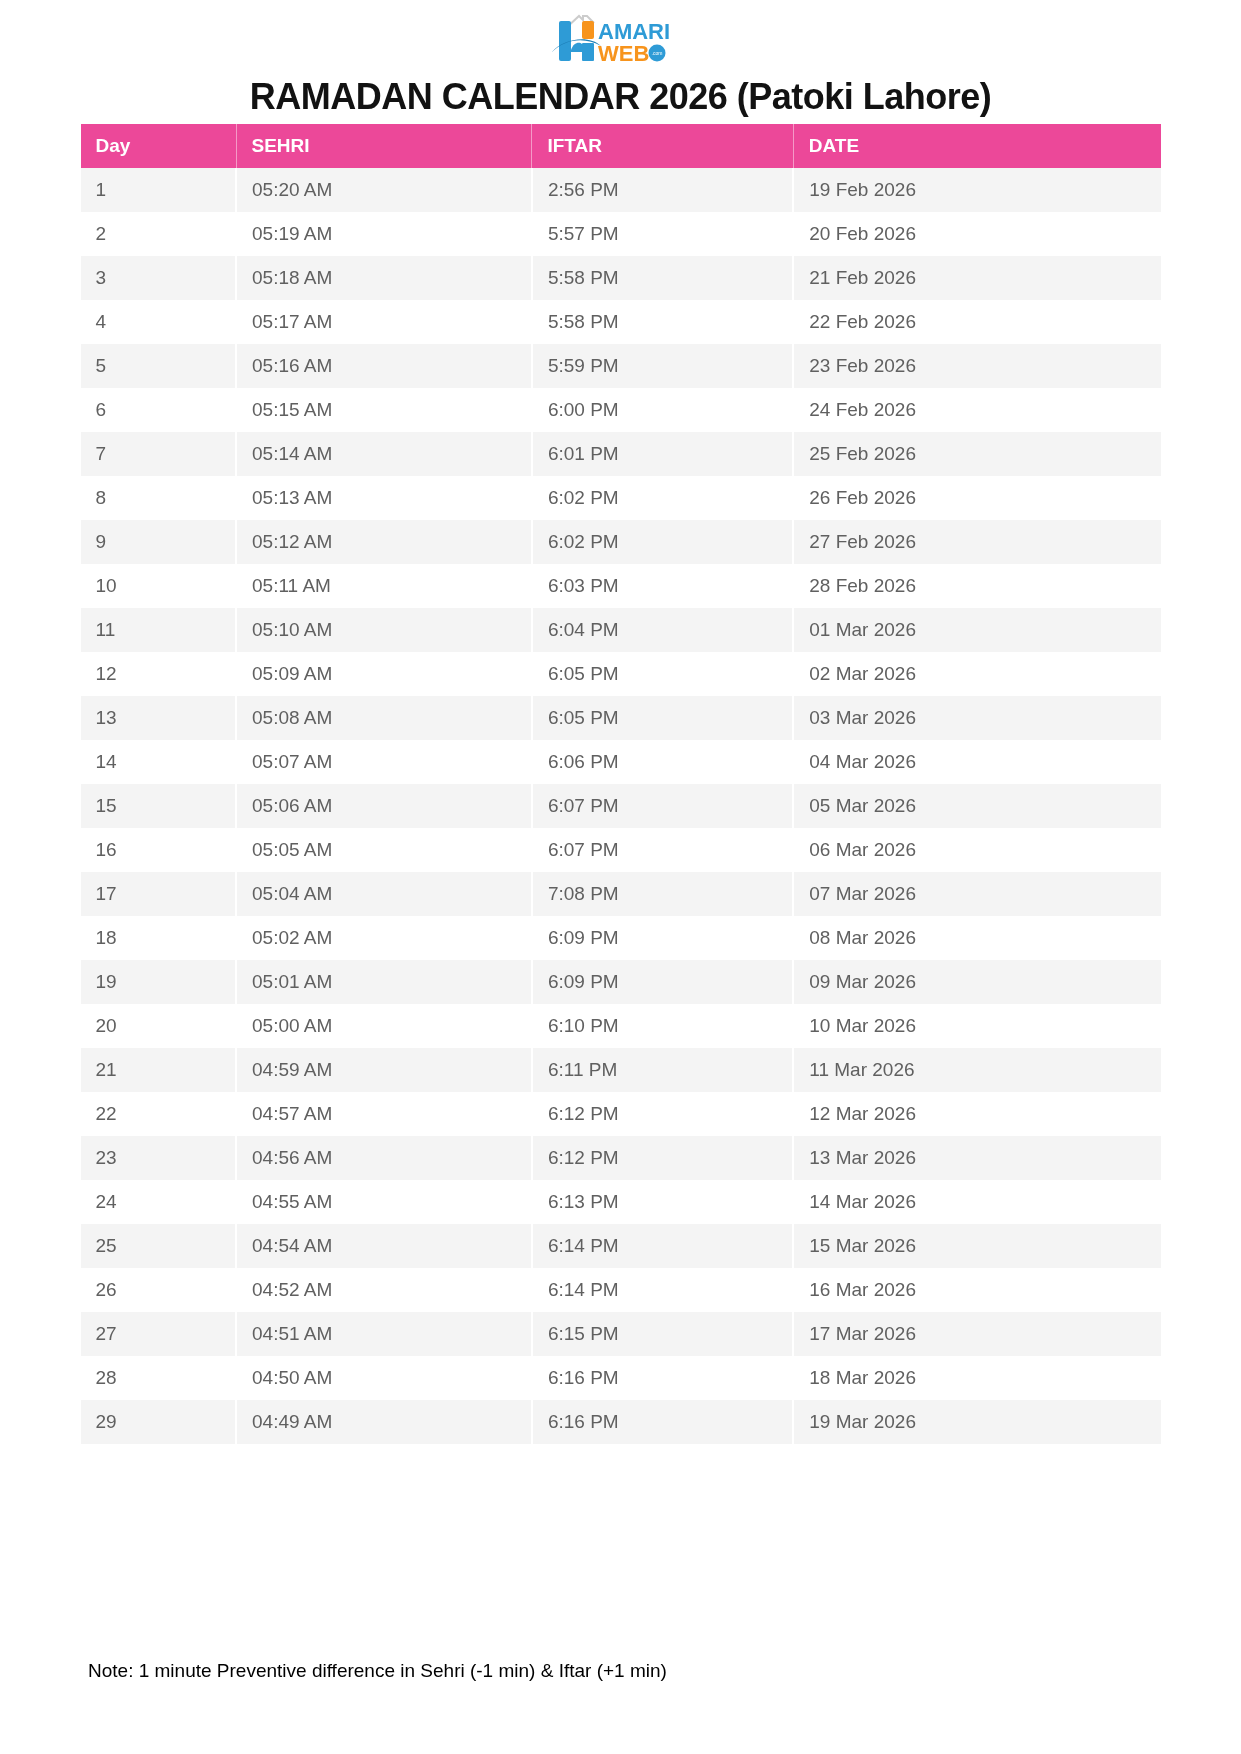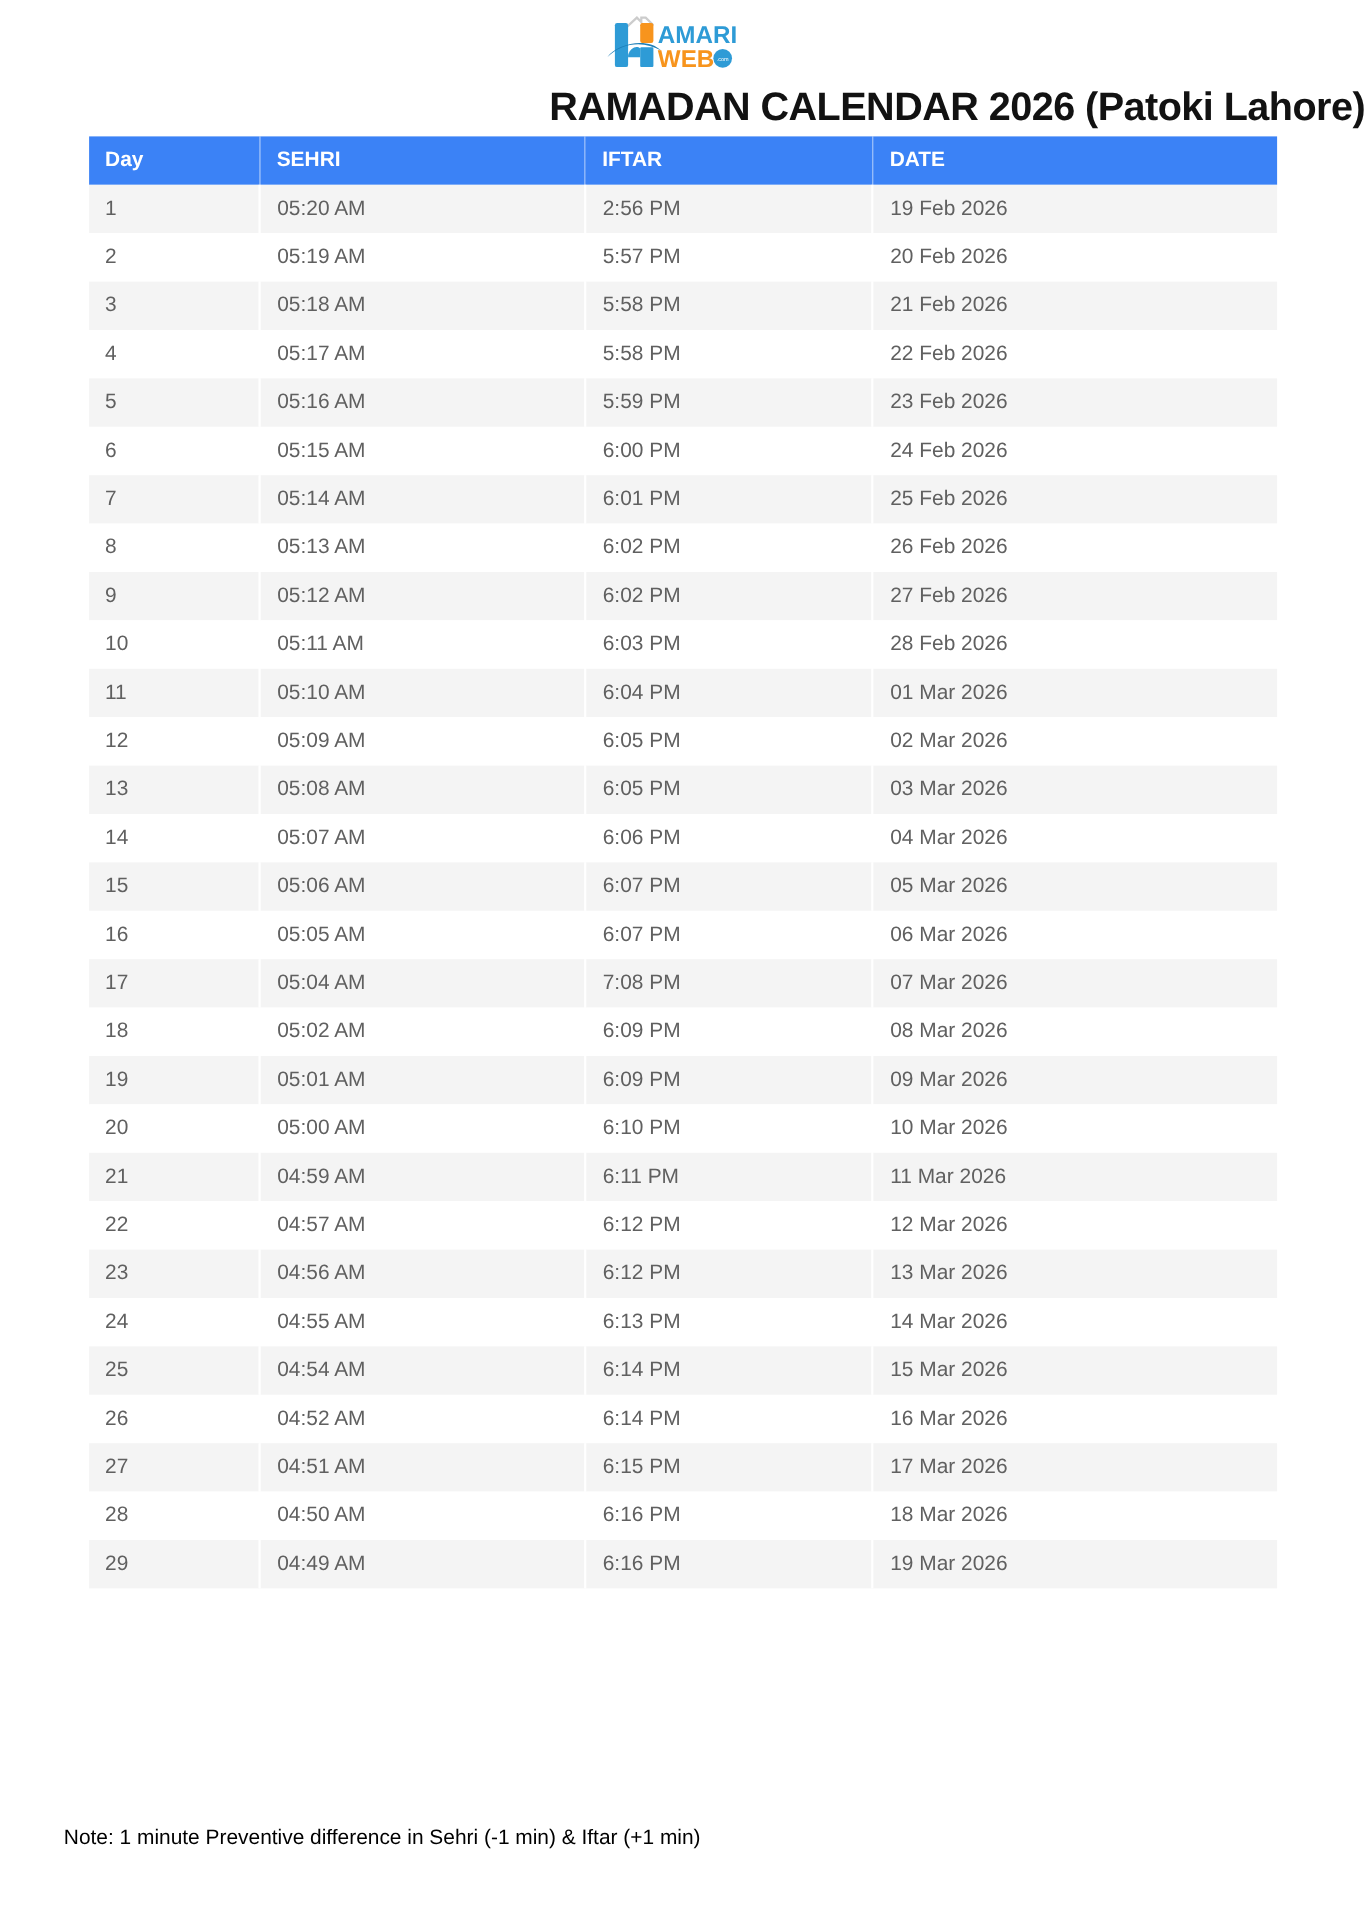--- a/index.html
+++ b/index.html
@@ -16,38 +16,38 @@
     height: 1754px;
     overflow: hidden;
   }
   .logo-wrap {
     padding-top: 12px;
     display: flex;
     justify-content: center;
   }
   .page-title {
     margin: 10px 0 6px 0;
-    text-align: right;
+    text-align: center;
     font-size: 36px;
     font-weight: bold;
     color: #121212;
     letter-spacing: -0.5px;
   }
   table.ramadan-table {
     width: 1080px;
     margin: 0 auto;
     border-collapse: collapse;
     table-layout: fixed;
   }
   .ramadan-table col.c-day   { width: 14.4%; }
   .ramadan-table col.c-sehri { width: 27.4%; }
   .ramadan-table col.c-iftar { width: 24.2%; }
   .ramadan-table col.c-date  { width: 34%; }
   .ramadan-table th {
-    background: #3b82f6;
+    background: #ec4899;
     color: #ffffff;
     font-size: 19px;
     font-weight: bold;
     text-align: left;
     padding: 11px 15px;
     height: 42px;
   }
   .ramadan-table th + th {
     border-left: 1px solid rgba(255,255,255,0.45);
   }
@@ -58,21 +58,21 @@
     padding: 11px 15px;
     height: 44px;
   }
   .ramadan-table td + td {
     border-left: 2px solid #ffffff;
   }
   .ramadan-table tbody tr:nth-of-type(odd) { background: #f4f4f4; }
   .ramadan-table tbody tr:nth-of-type(even) { background: #ffffff; }
   .note {
     position: absolute;
-    left: 58px;
+    left: 88px;
     top: 1641px;
     font-size: 19px;
     color: #000000;
   }
 </style>
 </head>
 <body>
 
 <div class="page">
 

